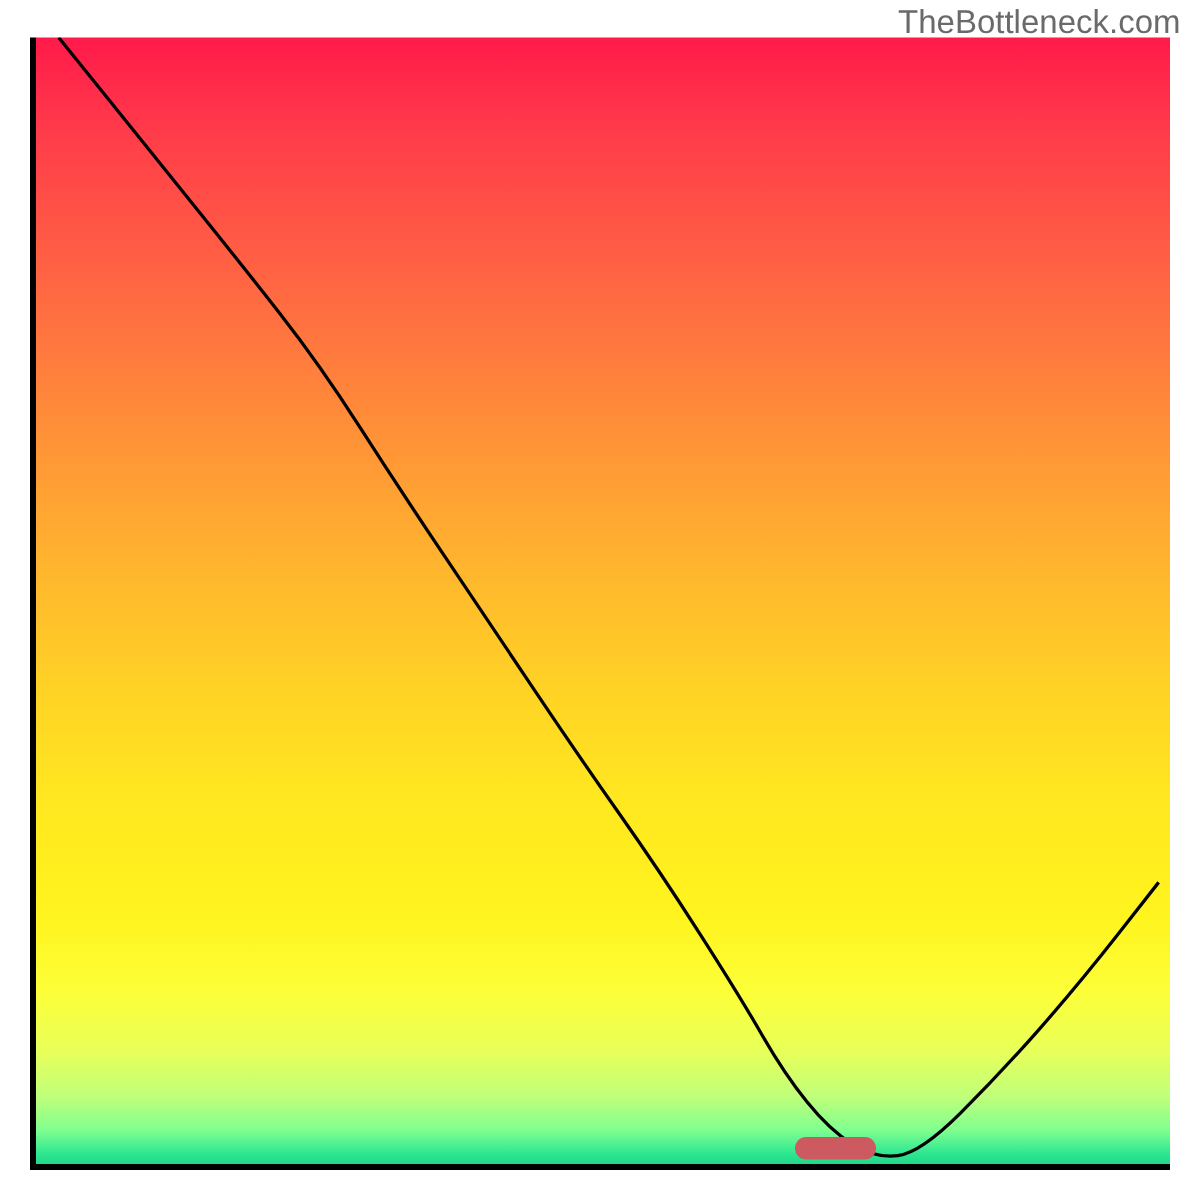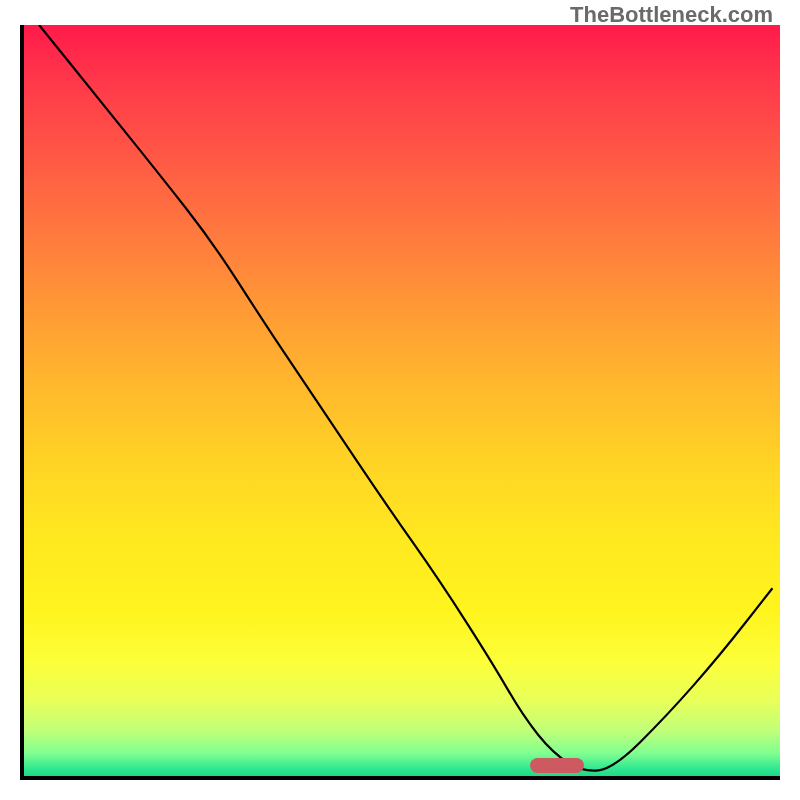--- a/index.html
+++ b/index.html
@@ -7,23 +7,23 @@
     width: 800px;
     height: 800px;
     background: #ffffff;
     position: relative;
     font-family: Arial, sans-serif;
     overflow: hidden;
   }
   .watermark {
     position: absolute;
     top: 2px;
-    right: 27px;
+    right: 13px;
     font-size: 22px;
-    font-weight: bold;
+    font-weight: normal;
     color: #6a6a6a;
     z-index: 10;
   }
   .plot-area {
     position: absolute;
     left: 20px;
     top: 25px;
     width: 760px;
     height: 755px;
     border-left: 4px solid #000;

